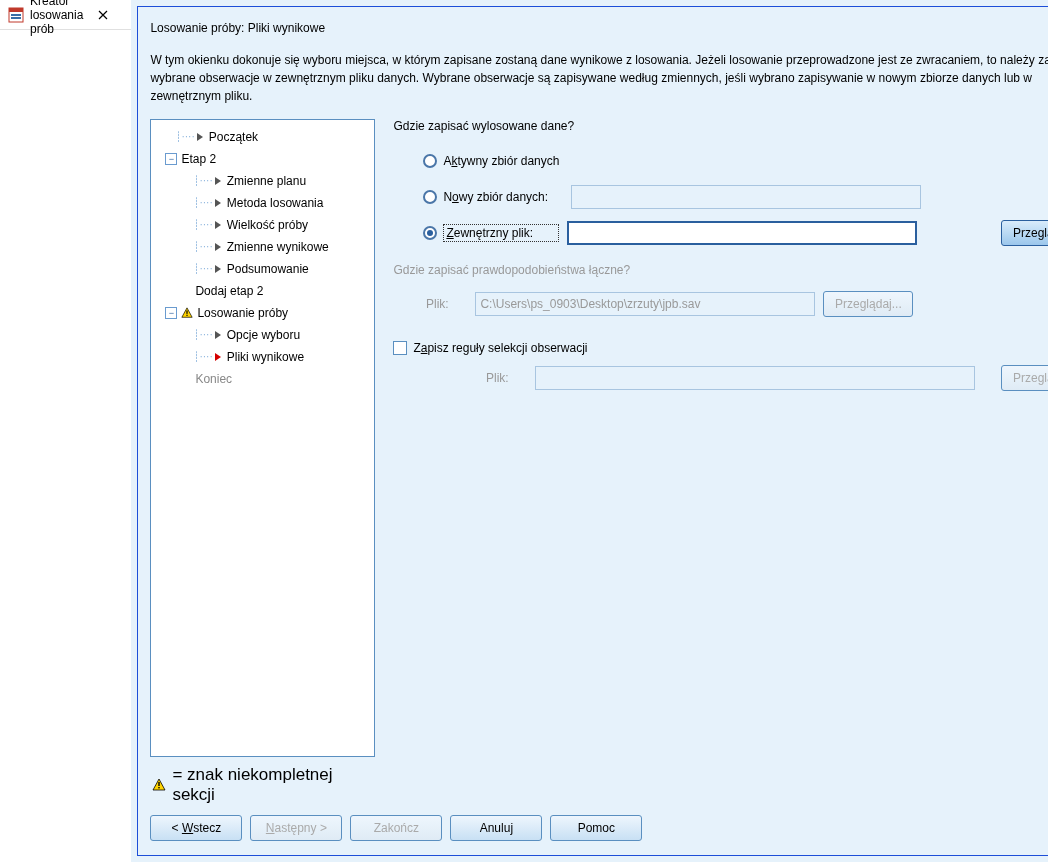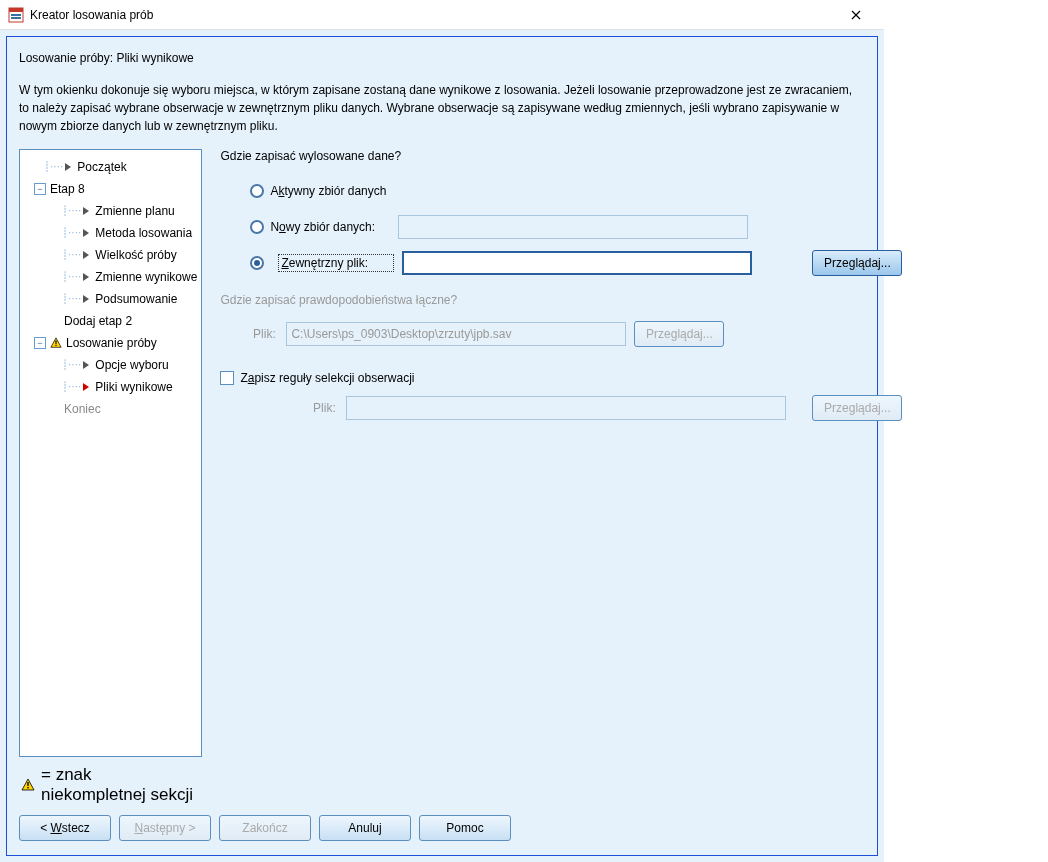--- a/index.html
+++ b/index.html
@@ -9,21 +9,21 @@
   background: #fff;
   width: 1048px;
   height: 862px;
   overflow: hidden;
 }
 .window {
   width: 884px;
   height: 862px;
   background: #fff;
   display: flex;
-  flex-direction: column;
+  flex-direction: row;
 }
 .titlebar {
   height: 30px;
   background: #fff;
   border-bottom: 1px solid #e0e0e0;
   display: flex;
   align-items: center;
   padding: 0 8px;
 }
 .titlebar-icon {
@@ -138,20 +138,21 @@
   padding: 2px 4px;
   font-size: 12px;
 }
 .text-input.focus {
   border: 2px solid #2a5f9e;
 }
 .text-input.disabled {
   background: #e6f2fb;
   border: 1px solid #a8c5e0;
   color: #999;
+  margin-left: 16px;
 }
 .btn {
   background: linear-gradient(#eef6fd, #c8e0f4);
   border: 1px solid #5a8fc0;
   border-radius: 3px;
   padding: 4px 10px;
   font-size: 12px;
   color: #000;
   height: 26px;
   min-width: 80px;
@@ -214,21 +215,21 @@
           <div class="tree" id="tree">
               <div class="tree-item">
                 <span class="indent" style="width:20px"></span>
                 <span class="dots">┊····</span>
                 <span class="arrow"></span>
                 <span class="label">Początek</span>
               </div>
               <div class="tree-item">
                 <span class="indent" style="width:10px"></span>
                 <span class="toggle">−</span>
-                <span class="label">Etap 8</span>
+                <span class="label">Etap 2</span>
               </div>
               <div class="tree-item">
                 <span class="indent" style="width:38px"></span>
                 <span class="dots">┊····</span>
                 <span class="arrow"></span>
                 <span class="label">Zmienne planu</span>
               </div>
               <div class="tree-item">
                 <span class="indent" style="width:38px"></span>
                 <span class="dots">┊····</span>
@@ -306,21 +307,21 @@
               <span class="radio"></span>
               <span class="radio-label"><span>A</span><span class="ul">k</span><span>tywny zbiór danych</span></span>
             </div>
             <div class="radio-row">
               <span class="radio"></span>
               <span class="radio-label" style="width:120px;"><span>N</span><span class="ul">o</span><span>wy zbiór danych:</span></span>
               <input class="text-input disabled" style="width: 350px; margin-left: 8px;" disabled="" value="">
             </div>
             <div class="radio-row">
               <span class="radio checked"></span>
-              <span class="radio-label dotted-box" style="width:116px;margin-left:8px;"><span></span><span class="ul">Z</span><span>ewnętrzny plik:</span></span>
+              <span class="radio-label dotted-box" style="width:116px;"><span></span><span class="ul">Z</span><span>ewnętrzny plik:</span></span>
               <input class="text-input focus" style="width: 350px; margin-left: 8px;" value="">
               <span style="flex:1"></span>
               <button class="btn primary" style="margin-left:30px;min-width:90px;">Przeglądaj...</button>
             </div>
           </div>
 
           <div class="section2">
             <div class="st">Gdzie zapisać prawdopodobieństwa łączne?</div>
             <div class="file-row">
               <span class="lbl">Plik:</span>

